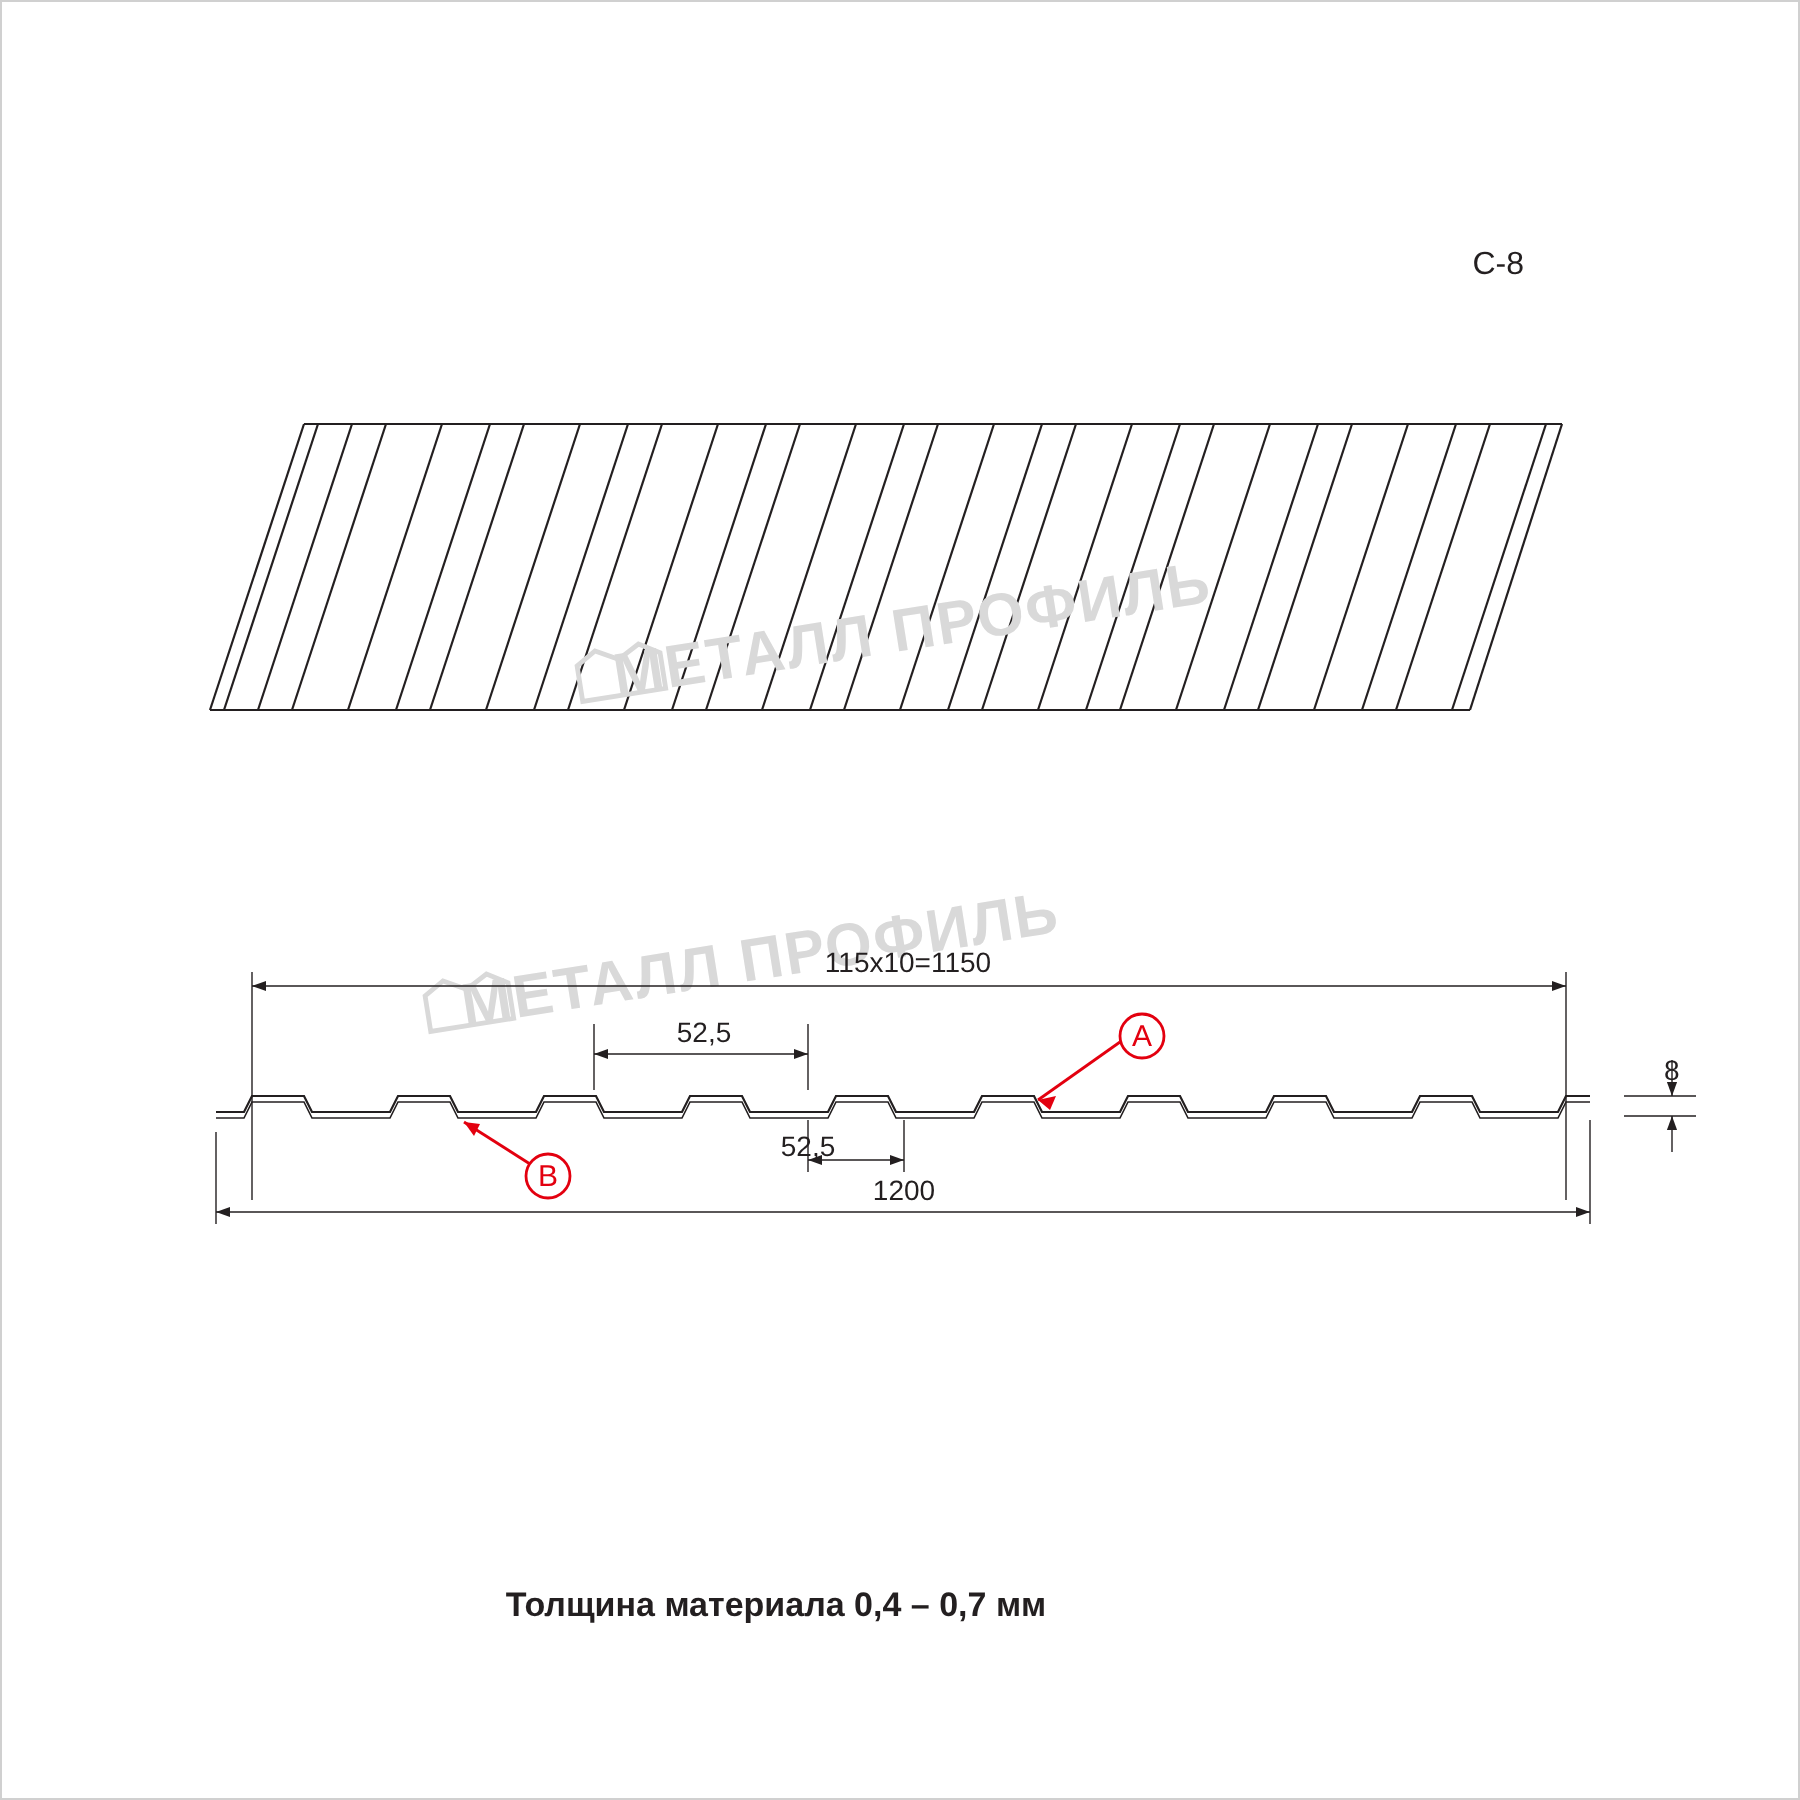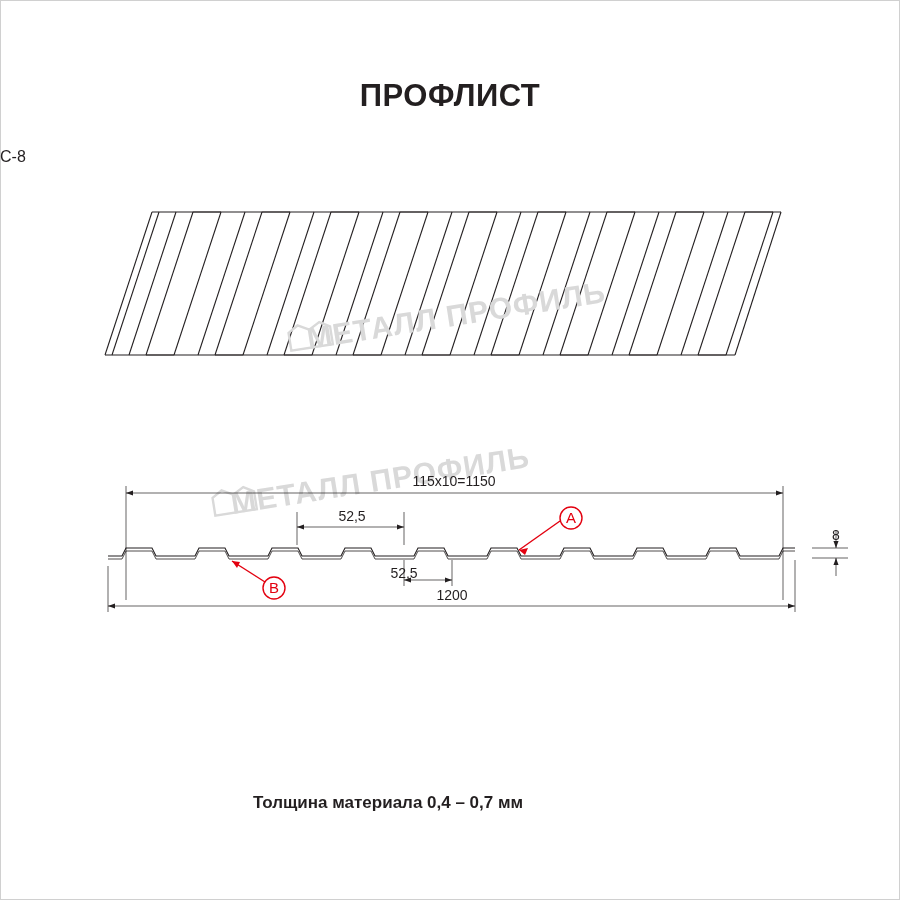--- a/index.html
+++ b/index.html
@@ -28,24 +28,24 @@
     left: 0;
     width: 900px;
     text-align: center;
     font-size: 31px;
     font-weight: bold;
     letter-spacing: 0.5px;
     color: #231f20;
   }
   .subtitle {
     position: absolute;
-    top: 148px;
+    top: 124px;
     left: 0;
     width: 762px;
-    text-align: left;
+    text-align: right;
     font-size: 16px;
     color: #231f20;
   }
   .footnote {
     position: absolute;
     top: 793px;
     left: 0;
     width: 776px;
     text-align: center;
     font-size: 17px;
@@ -93,21 +93,20 @@
 </style>
 </head>
 <body>
 
 <div class="sheet">
 
   <svg width="900" height="900">
     <rect class="border" x="0.5" y="0.5" width="899" height="899"></rect>
   </svg>
 
-  <div class="title">ПРОФЛИСТ</div>
   <div class="subtitle"></div>
   <div class="subtitle">С-8</div>
 
   <svg width="900" height="900">
     <g>
 
       <path class="ln" d="M152 212 L781 212"></path>
 
       <path class="ln" d="M105 355 L735 355"></path>
 

